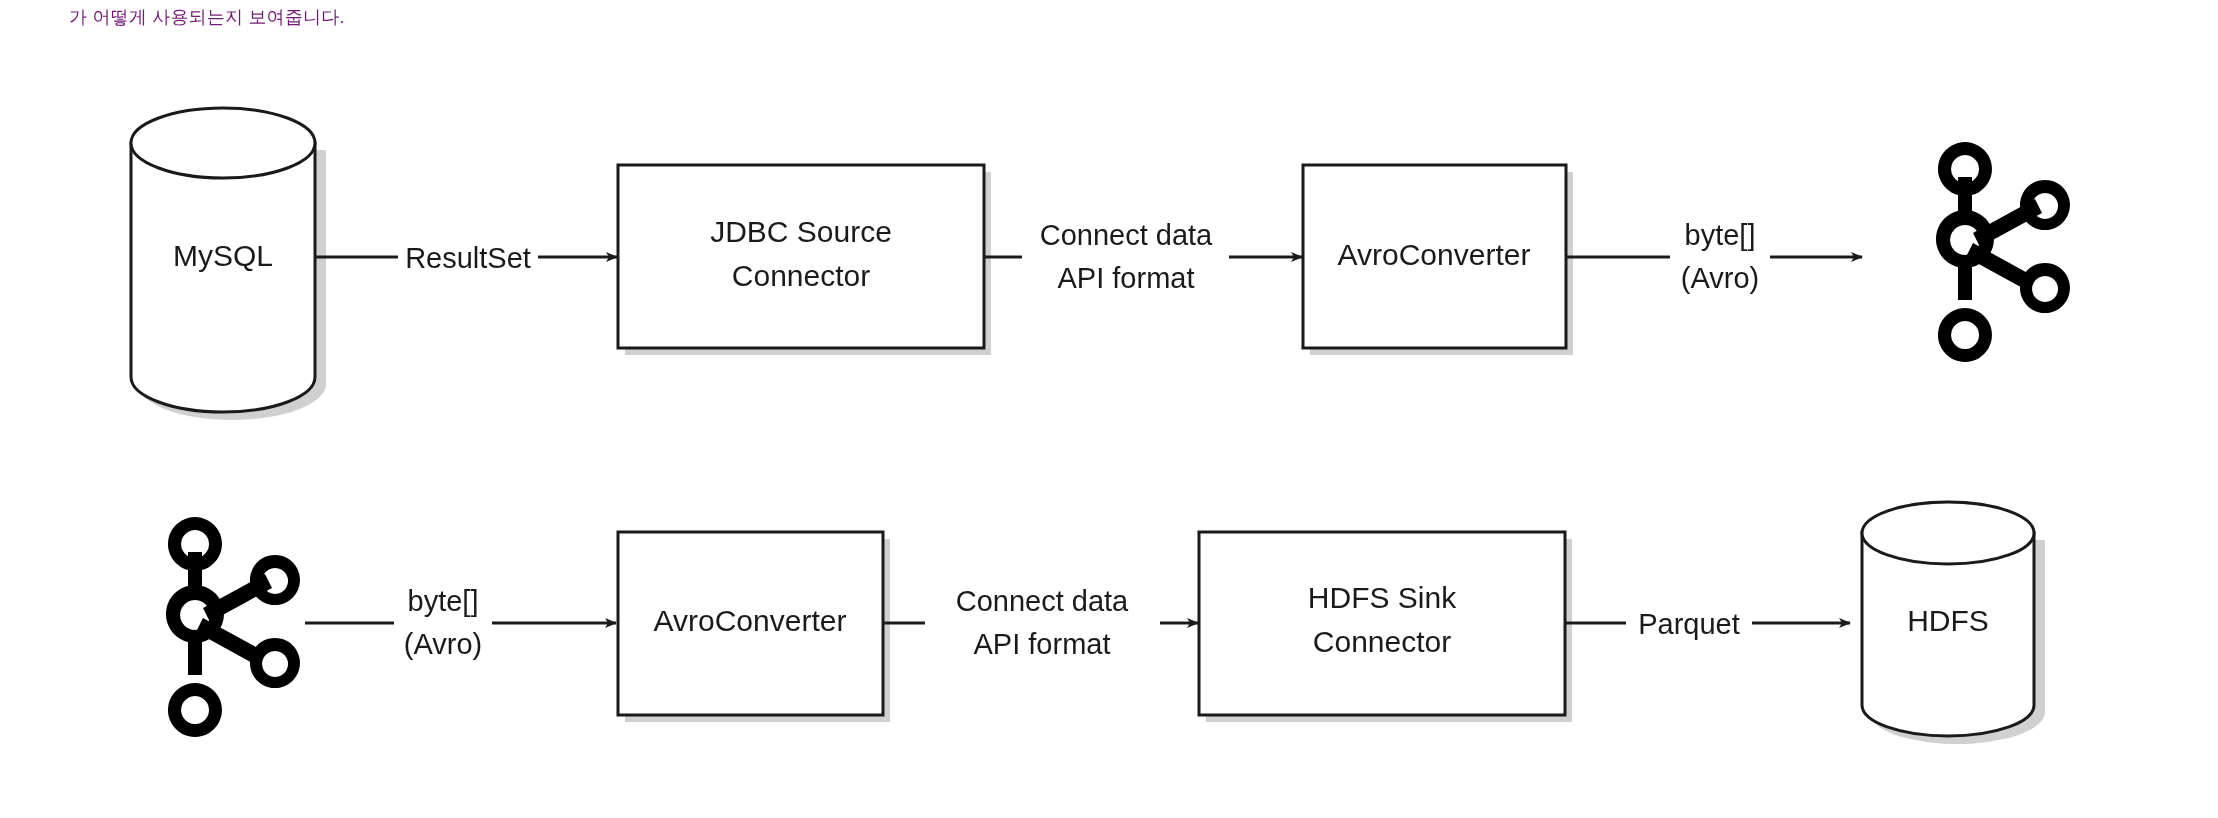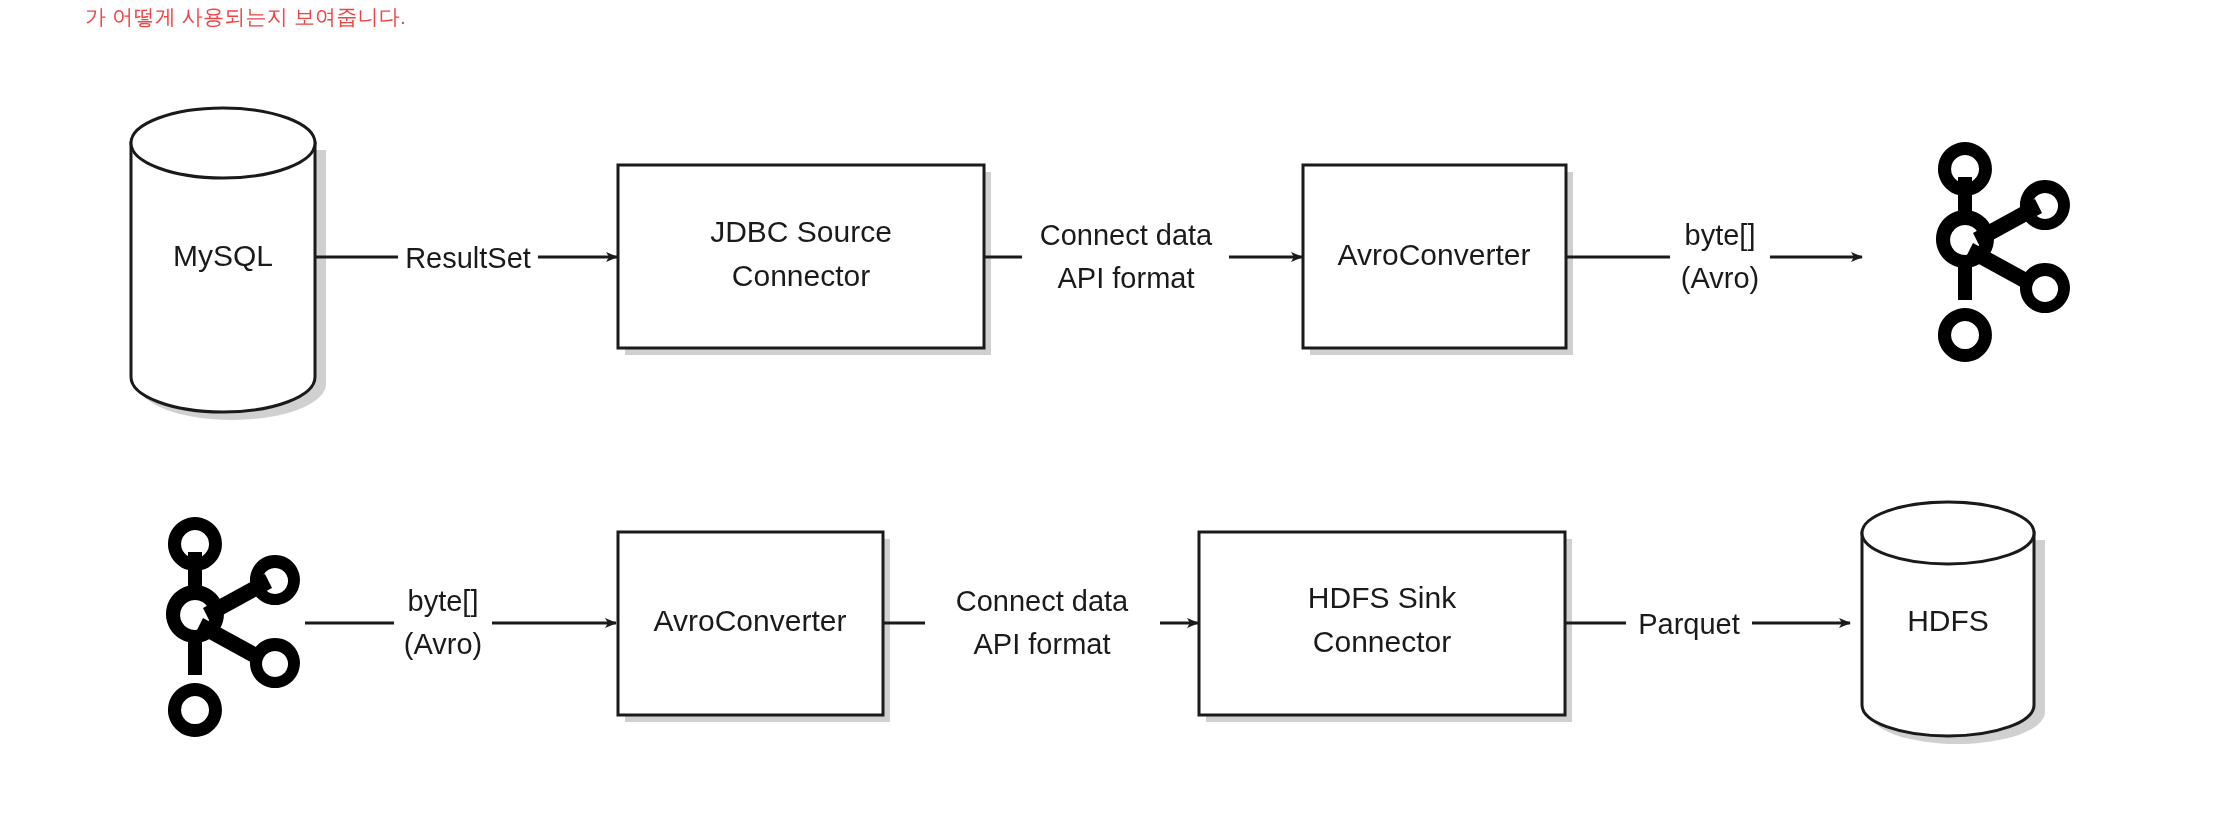--- a/index.html
+++ b/index.html
@@ -13,25 +13,25 @@
   }
   #page {
     position: relative;
     width: 2218px;
     height: 818px;
     background: #ffffff;
     overflow: hidden;
   }
   #intro-text {
     position: absolute;
-    left: 85px;
+    left: 69px;
     top: 2px;
-    font-size: 21px;
+    font-size: 18px;
     line-height: 30px;
-    color: #ef4444;
+    color: #701a75;
     white-space: nowrap;
     letter-spacing: 0.2px;
   }
   #diagram-svg {
     position: absolute;
     left: 0;
     top: 0;
     width: 2218px;
     height: 818px;
   }

